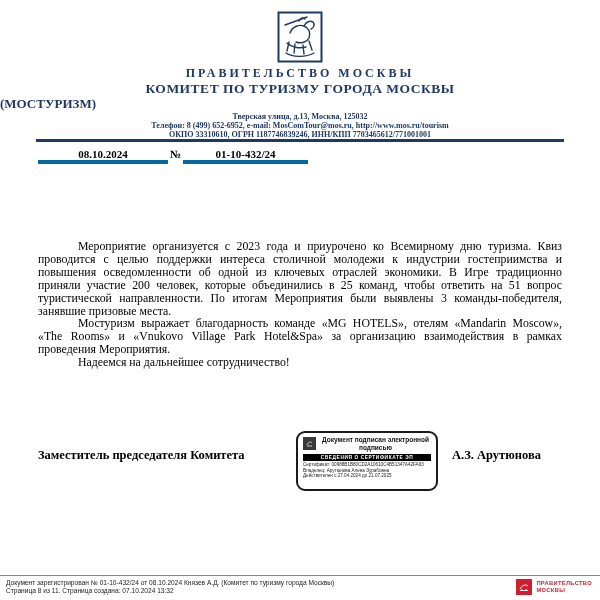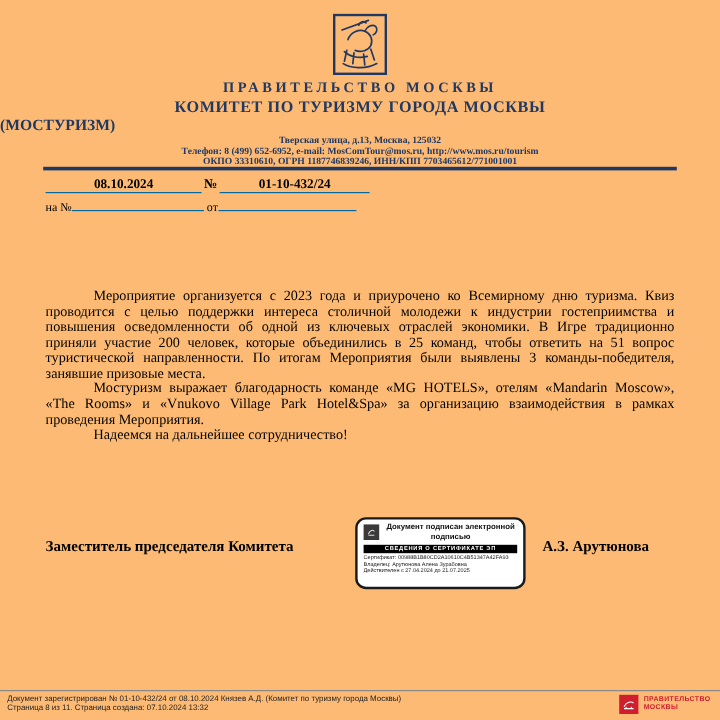--- a/index.html
+++ b/index.html
@@ -1,35 +1,35 @@
 <!DOCTYPE html>
 <html><head>
 <meta charset="utf-8">
 <style>
   html,body{margin:0;padding:0;background:#e9e9e9;}
   .page{
-    position:relative;width:600px;height:600px;background:#fdba74;
+    position:relative;width:600px;height:600px;background:#ffffff;
     font-family:"Liberation Serif","DejaVu Serif",serif;color:#000;overflow:hidden;
     margin:0 auto;
   }
   
   .coat{position:absolute;left:277px;top:11px;width:46px;height:52px;}
   .gov-line{position:absolute;top:66px;left:0;width:600px;text-align:center;
     color:#1f3864;font-size:12px;font-weight:bold;letter-spacing:3px;}
   .committee{position:absolute;top:81px;left:0;width:600px;text-align:center;
     color:#1f3864;font-size:13.5px;font-weight:bold;letter-spacing:.5px;}
   .committee2{position:absolute;top:96px;left:0;width:484px;
     color:#1f3864;font-size:13px;font-weight:bold;}
   .contact{position:absolute;left:0;width:600px;text-align:center;
     color:#1f3864;font-size:8px;font-weight:bold;}
   .c1{top:112px}.c2{top:121px}.c3{top:130px}
   .rule{position:absolute;left:36px;top:139px;width:528px;height:3px;background:#1f3864;}
   
   .ref1{position:absolute;left:38px;top:148px;font-size:11px;font-weight:bold;}
-  .u{display:inline-block;border-bottom:1px solid #0369a1;text-align:center;}
+  .u{display:inline-block;border-bottom:4px solid #0369a1;text-align:center;}
   .u-date{width:130px;}
   .u-num{width:125px;}
   .nsign{margin:0 2px;}
   .ref2{position:absolute;left:38px;top:168px;font-size:10px;}
   .u-blank1{width:110px;}
   .u-blank2{width:115px;}
   
   .addressee{position:absolute;left:345px;top:181px;font-size:12.5px;font-weight:bold;line-height:15px;}
   
   .body{position:absolute;left:38px;top:240px;width:524px;font-size:11.8px;line-height:12.9px;}
@@ -81,23 +81,20 @@
   <div class="committee">КОМИТЕТ ПО ТУРИЗМУ ГОРОДА МОСКВЫ</div>
   <div class="committee2">(МОСТУРИЗМ)</div>
   <div class="contact c1">Тверская улица, д.13, Москва, 125032</div>
   <div class="contact c2">Телефон: 8 (499) 652-6952, e-mail: MosComTour@mos.ru, http://www.mos.ru/tourism</div>
   <div class="contact c3">ОКПО 33310610, ОГРН 1187746839246, ИНН/КПП 7703465612/771001001</div>
   <div class="rule"></div>
 
   <div class="ref1">
     <span class="u u-date">08.10.2024</span><span class="nsign">№</span><span class="u u-num">01-10-432/24</span>
   </div>
-  <div class="ref2">
-    <span>на №</span><span class="u u-blank1"></span> <span>от</span><span class="u u-blank2"></span>
-  </div>
 
 
   <div class="body">
     <p>Мероприятие организуется с 2023 года и приурочено ко Всемирному дню туризма. Квиз проводится с целью поддержки интереса столичной молодежи к индустрии гостеприимства и повышения осведомленности об одной из ключевых отраслей экономики. В Игре традиционно приняли участие 200 человек, которые объединились в 25 команд, чтобы ответить на 51 вопрос туристической направленности. По итогам Мероприятия были выявлены 3 команды-победителя, занявшие призовые места.</p>
     <p>Мостуризм выражает благодарность команде «MG HOTELS», отелям «Mandarin Moscow», «The Rooms» и «Vnukovo Village Park Hotel&amp;Spa» за организацию взаимодействия в рамках проведения Мероприятия.</p>
     <p>Надеемся на дальнейшее сотрудничество!</p>
   </div>
 
   <div class="sig-pos">Заместитель председателя Комитета</div>
 

